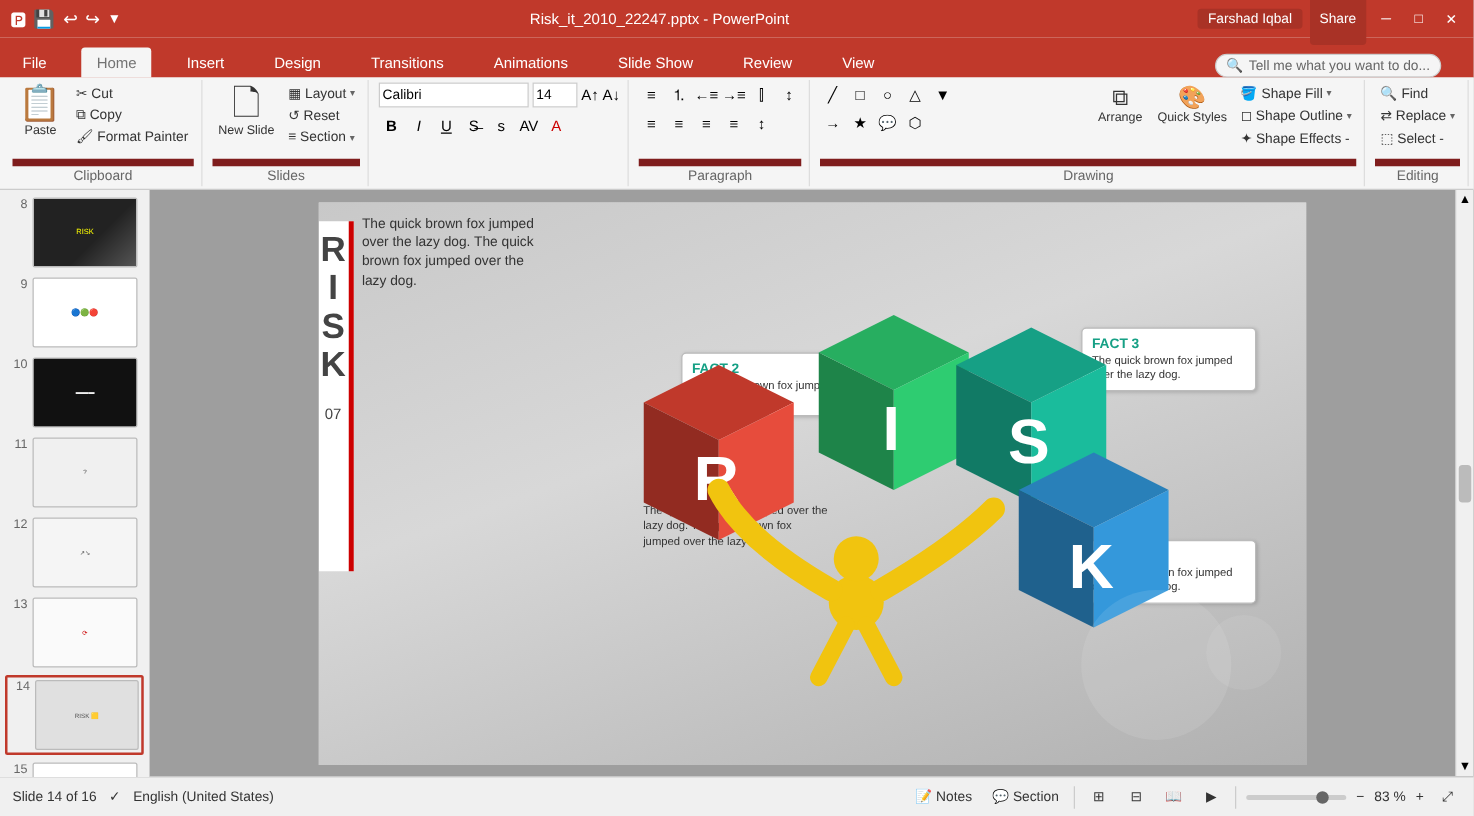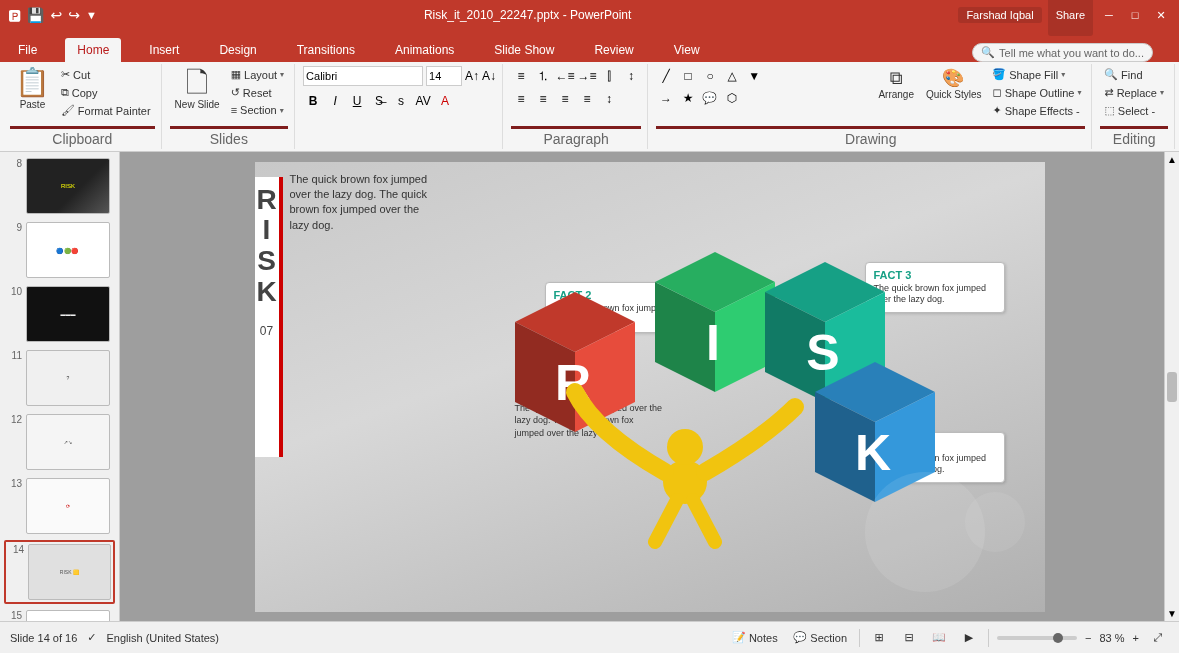--- a/index.html
+++ b/index.html
@@ -9,27 +9,27 @@
     #titlebar { height: 30px; background: #c0392b; display: flex; align-items: center; justify-content: space-between; padding: 0 8px; color: white; }
     #titlebar-left { display: flex; align-items: center; gap: 6px; }
     #titlebar-center { flex: 1; text-align: center; font-size: 12px; color: white; }
     #titlebar-right { display: flex; align-items: center; gap: 6px; }
     .titlebar-icon { font-size: 14px; cursor: pointer; }
     .win-btn { width: 20px; height: 20px; display: flex; align-items: center; justify-content: center; cursor: pointer; font-size: 11px; }
 
     
     #tabs-bar { height: 32px; background: #c0392b; display: flex; align-items: flex-end; padding-left: 6px; gap: 16px; }
     .tab-item { padding: 5px 12px; font-size: 12px; color: white; cursor: pointer; border-radius: 3px 3px 0 0; }
-    .tab-item.active { background: #f5f5f5; color: #b91c1c; }
+    .tab-item.active { background: #f5f5f5; color: #737373; }
 
     
     #ribbon { height: 90px; background: #f5f5f5; border-bottom: 1px solid #ccc; display: flex; align-items: stretch; padding: 2px 4px; gap: 2px; }
     .ribbon-group { display: flex; flex-direction: column; border-right: 1px solid #ddd; padding: 0 6px; min-width: fit-content; }
     .ribbon-group-content { display: flex; align-items: flex-start; flex: 1; gap: 2px; padding: 2px 0; }
-    .ribbon-group-label { font-size: 14px; color: #666; text-align: center; padding: 2px 0; border-top: 3px solid #7f1d1d; margin-top: 2px; }
+    .ribbon-group-label { font-size: 11px; color: #666; text-align: center; padding: 2px 0; border-top: 6px solid #7f1d1d; margin-top: 2px; }
     .ribbon-btn { display: flex; flex-direction: column; align-items: center; justify-content: center; padding: 3px 5px; cursor: pointer; border-radius: 3px; min-width: 36px; font-size: 10px; color: #333; gap: 2px; }
     .ribbon-btn .icon { font-size: 18px; line-height: 1; }
     .ribbon-btn-large .icon { font-size: 28px; }
     .ribbon-btn-row { display: flex; flex-direction: column; gap: 1px; }
     .ribbon-btn-small { display: flex; align-items: center; gap: 3px; padding: 2px 4px; cursor: pointer; border-radius: 2px; font-size: 11px; color: #333; white-space: nowrap; }
     .dropdown-arrow { font-size: 8px; color: #666; }
 
     
     .font-selector { width: 120px; height: 20px; border: 1px solid #ccc; font-size: 11px; padding: 0 2px; }
     .font-size-selector { width: 36px; height: 20px; border: 1px solid #ccc; font-size: 11px; padding: 0 2px; }

